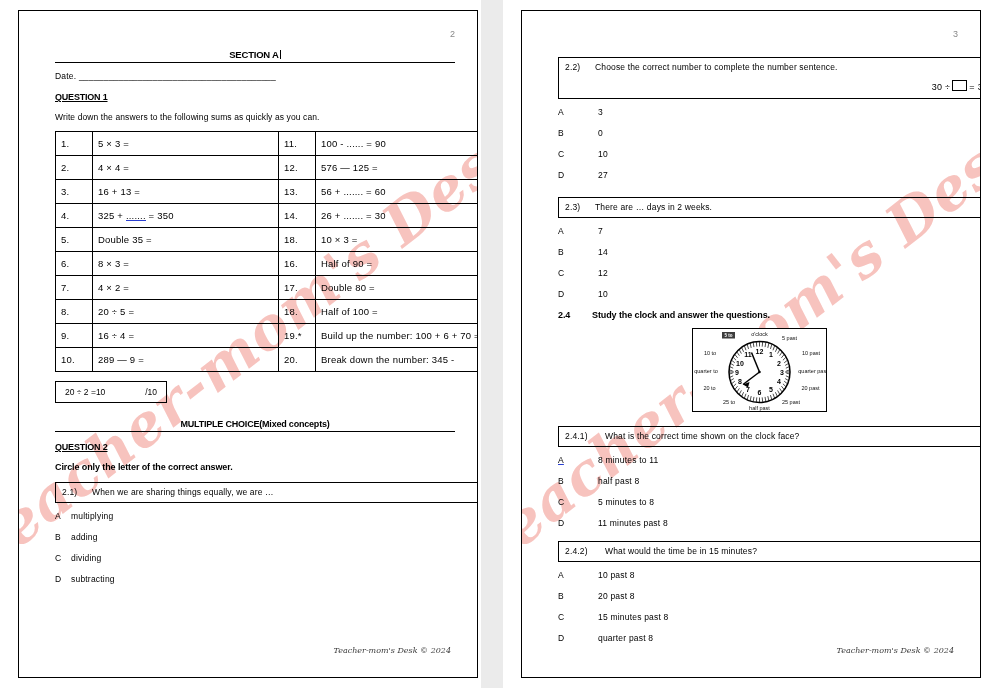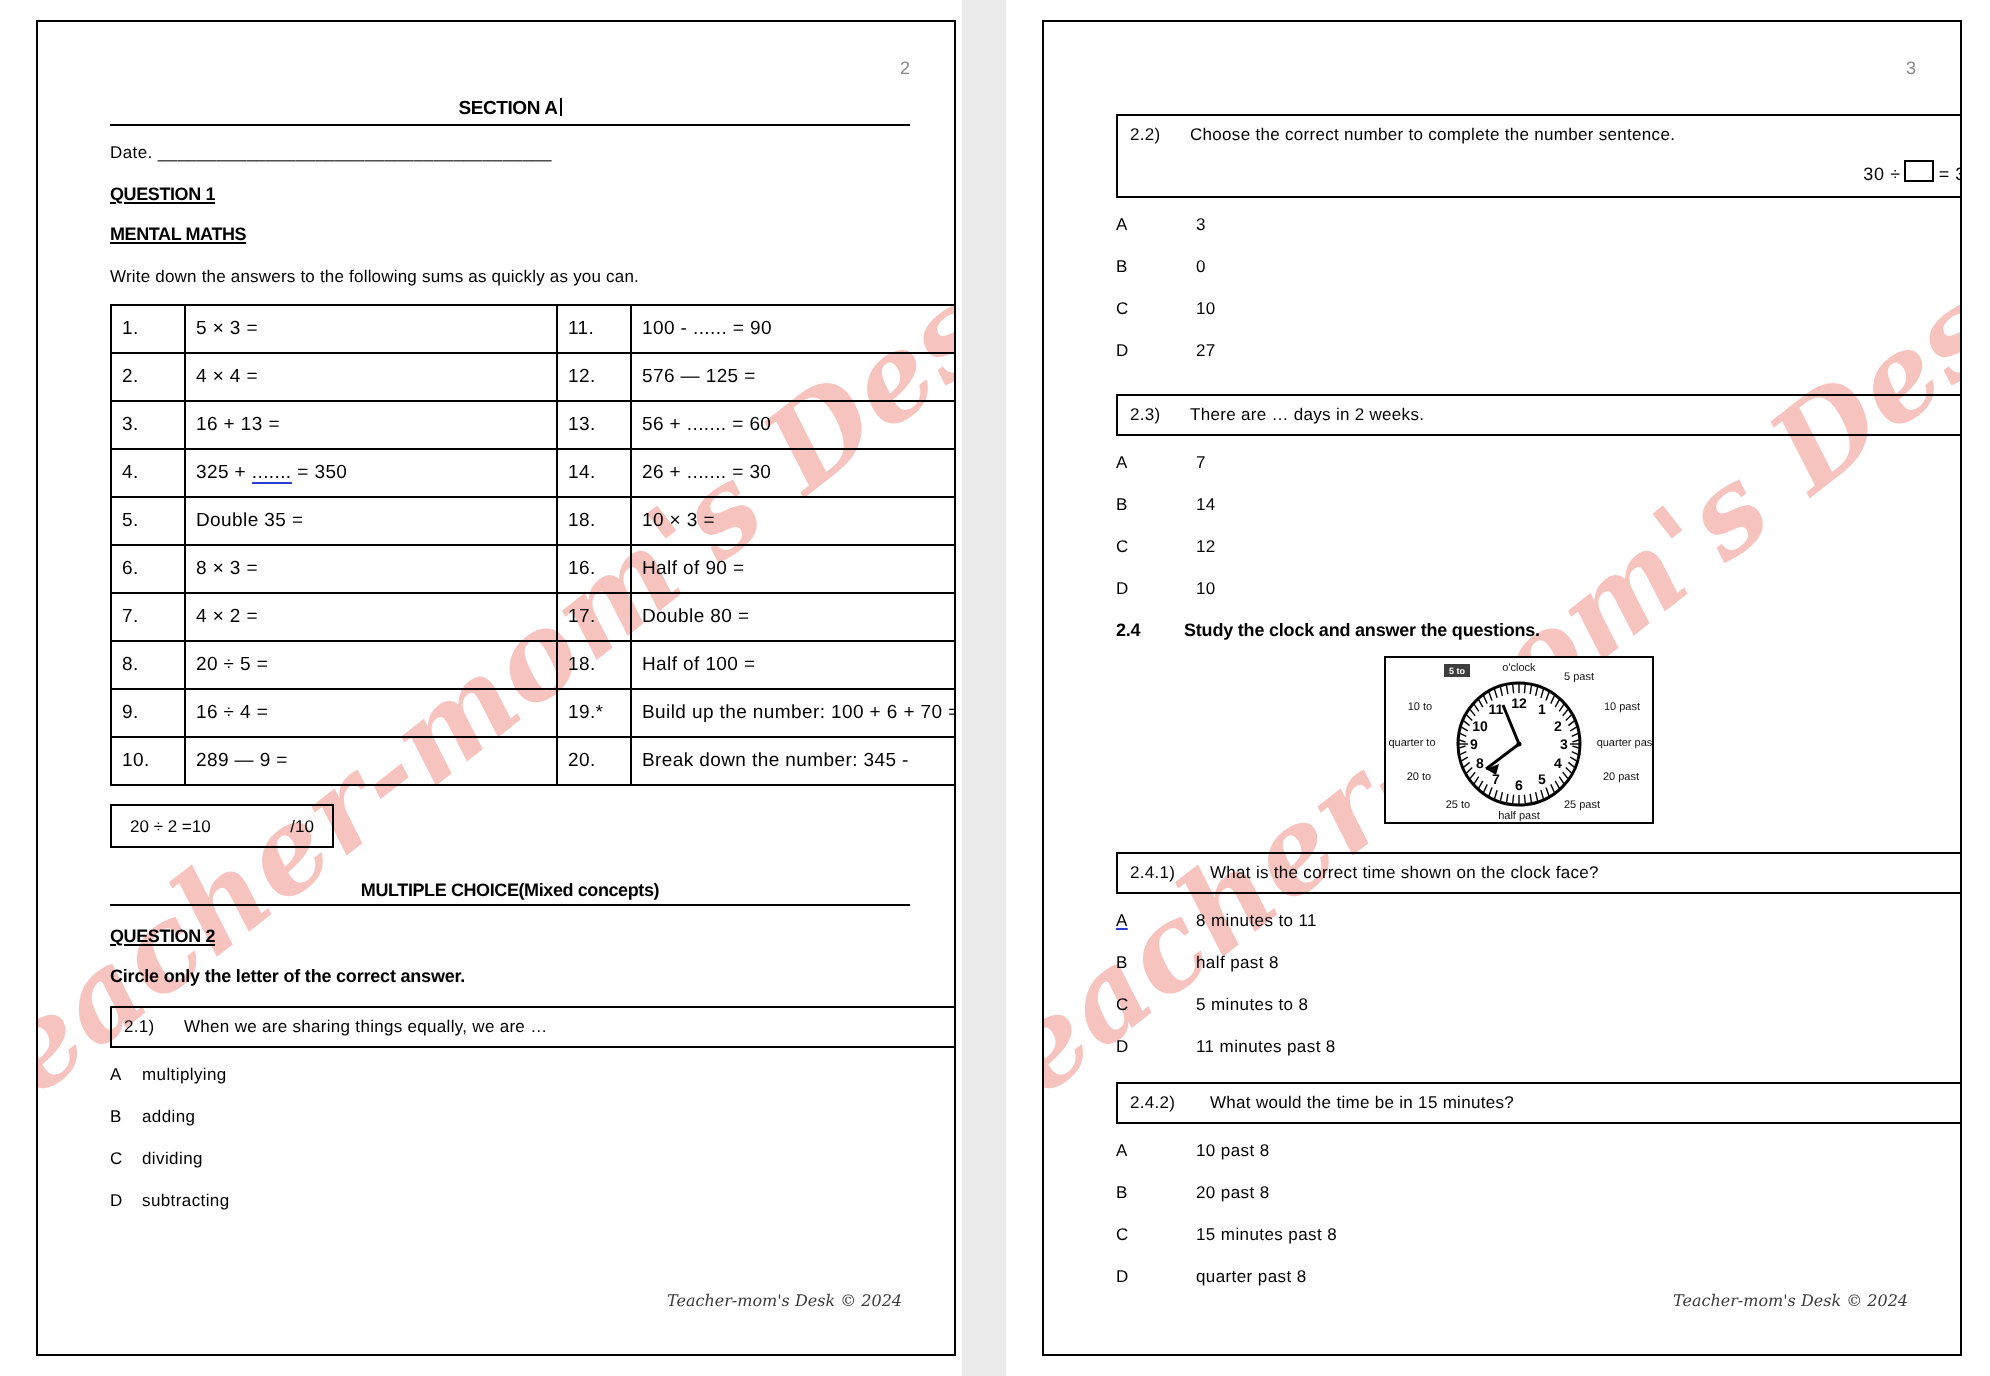--- a/index.html
+++ b/index.html
@@ -269,21 +269,20 @@
     <div class="page-num">2</div>
 
     <div class="content">
 
       <div class="section-title"><span>SECTION A</span><span class="caret"></span></div>
       <hr class="rule">
 
       <div class="date-line">Date. ________________________________________</div>
 
       <div class="q-label">QUESTION 1</div>
-      <div class="sub-head">MENTAL MATHS</div>
       <div class="instruction">Write down the answers to the following sums as quickly as you can.</div>
 
       <table class="mm">
         <tbody id="mm-body">
             <tr>
               <td class="col-n">1.</td>
               <td class="col-q">5 × 3 =</td>
               <td class="col-n2">11.</td>
               <td class="col-q2">100 - ...... = 90</td>
             </tr>

